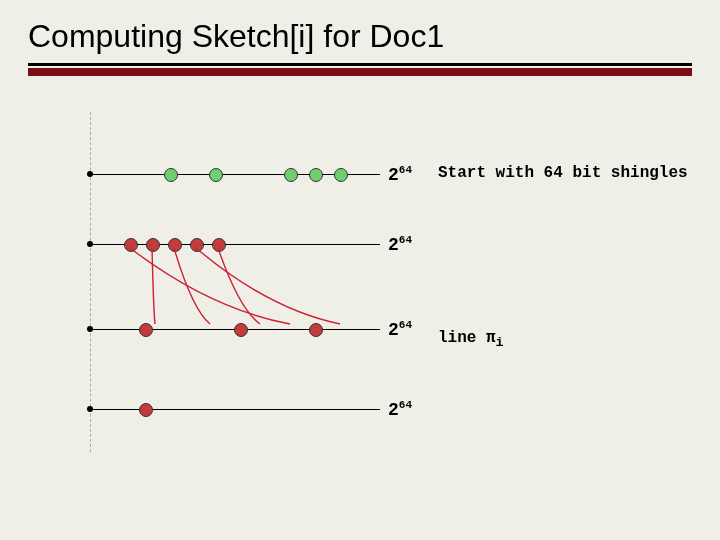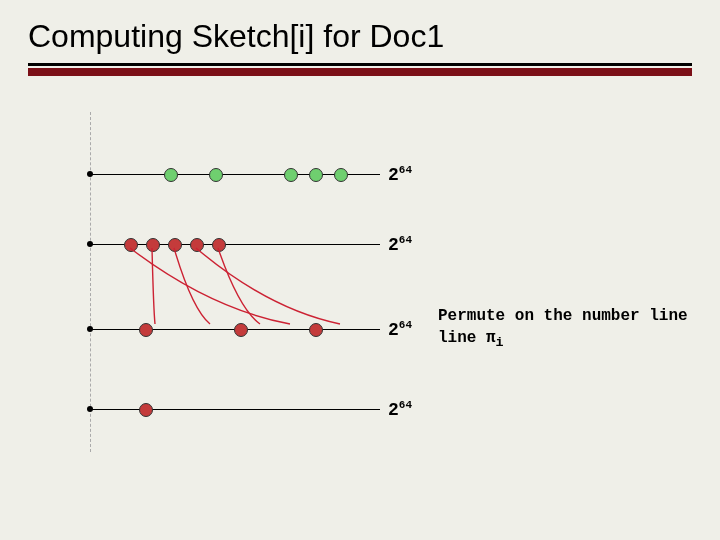--- a/index.html
+++ b/index.html
@@ -130,20 +130,21 @@
           <div class="dot" style="left: 74px; background: rgb(111, 207, 111);"></div>
           <div class="dot" style="left: 119px; background: rgb(111, 207, 111);"></div>
           <div class="dot" style="left: 194px; background: rgb(111, 207, 111);"></div>
           <div class="dot" style="left: 219px; background: rgb(111, 207, 111);"></div>
           <div class="dot" style="left: 244px; background: rgb(111, 207, 111);"></div>
         </div>
     </div>
     <div class="exp">
       <span>2</span><sup>64</sup>
     </div>
+    <div class="caption">Start with 64 bit shingles</div>
   </div>
 
   <div class="row" style="top:120px">
     <div class="line-area">
       <div class="nl"></div>
       <div class="tick" style="left:-3px"></div>
       <div id="dots2">
           <div class="dot" style="left: 34px; background: rgb(196, 59, 59);"></div>
           <div class="dot" style="left: 56px; background: rgb(196, 59, 59);"></div>
           <div class="dot" style="left: 78px; background: rgb(196, 59, 59);"></div>
@@ -171,21 +172,21 @@
       <div id="dots3">
           <div class="dot" style="left: 49px; background: rgb(196, 59, 59);"></div>
           <div class="dot" style="left: 144px; background: rgb(196, 59, 59);"></div>
           <div class="dot" style="left: 219px; background: rgb(196, 59, 59);"></div>
         </div>
     </div>
     <div class="exp">
       <span>2</span><sup>64</sup>
     </div>
     <div class="caption">
-      <span>Permute on the number line</span><br>
+      <br>
       <span>line π</span><sub>i</sub>
     </div>
   </div>
 
   <div class="row" style="top:285px">
     <div class="line-area">
       <div class="nl"></div>
       <div class="tick" style="left:-3px"></div>
       <div id="dots4">
           <div class="dot" style="left: 49px; background: rgb(196, 59, 59);"></div>

